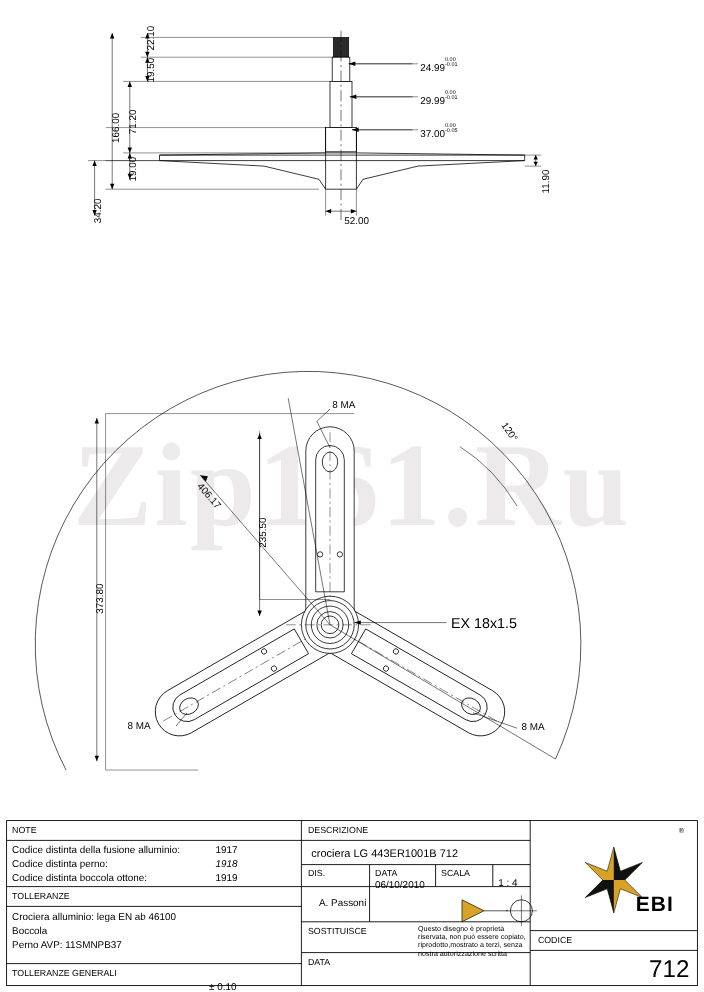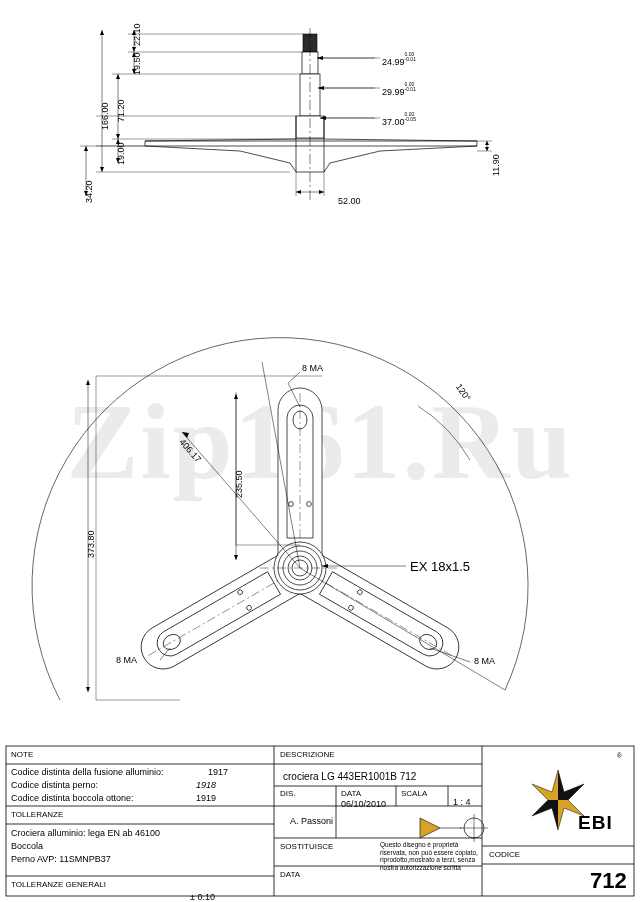--- a/index.html
+++ b/index.html
@@ -40,21 +40,21 @@
     position: absolute;
     font-family: "Liberation Sans", sans-serif;
     font-size: 9px;
     white-space: nowrap;
     color: #000;
     z-index: 3;
   }
   .txt.sm { font-size: 8px; }
   .txt.xs { font-size: 6.5px; }
   .txt.lg { font-size: 12px; }
-  .txt.xl { font-size: 22px; font-weight: bold; }
+  .txt.xl { font-size: 22px; font-weight: normal; }
   .rot90 { transform: rotate(-90deg); transform-origin: left top; }
   .rotneg { transform-origin: left top; }
   .tol { display:inline-block; font-size:5px; line-height:1.05; vertical-align: super; text-align:left; }
   .ebi-logo {
     position:absolute;
     z-index:3;
     font-family: "Liberation Sans", sans-serif;
     font-weight: bold;
     color: #000;
   }
@@ -238,21 +238,21 @@
     </g>
   </svg>
 
   <div class="txt rot90" style="left:132px; top:46px;">22.10</div>
   <div class="txt rot90" style="left:132px; top:75px;">19.50</div>
   <div class="txt rot90" style="left:116px; top:122px;">71.20</div>
   <div class="txt rot90" style="left:100px; top:130px;">166.00</div>
   <div class="txt rot90" style="left:116px; top:165px;">19.00</div>
   <div class="txt rot90" style="left:84px; top:203px;">34.20</div>
   <div class="txt rot90" style="left:491px; top:176px;">11.90</div>
-  <div class="txt" style="left:310px; top:196px;padding-left:28px;">52.00</div>
+  <div class="txt" style="left:285px; top:196px;padding-left:28px;">52.00</div>
 
   <div class="txt" style="left:382px; top:52px;">
     <span>24.99</span><span class="tol"><span>0.00</span><br><span>-0.01</span></span>
   </div>
   <div class="txt" style="left:382px; top:82px;">
     <span>29.99</span><span class="tol"><span>0.00</span><br><span>-0.01</span></span>
   </div>
   <div class="txt" style="left:382px; top:112px;">
     <span>37.00</span><span class="tol"><span>0.00</span><br><span>-0.05</span></span>
   </div>
@@ -304,21 +304,21 @@
         <line x1="-28" y1="0" x2="-6" y2="0" stroke-width="0.6"></line>
         <circle cx="6" cy="0" r="10" stroke-width="0.7"></circle>
         <line x1="-8" y1="0" x2="20" y2="0" stroke-width="0.5"></line>
         <line x1="6" y1="-14" x2="6" y2="14" stroke-width="0.5"></line>
       </g>
     </g>
   </svg>
 
   <div class="txt sm" style="left:11px; top:750px;">NOTE</div>
   <div class="txt" style="left:11px; top:767px;">Codice distinta della fusione alluminio:</div>
-  <div class="txt" style="left:208px; top:767px;">1917</div>
+  <div class="txt" style="left:196px; top:767px;">1917</div>
   <div class="txt" style="left:11px; top:780px;text-align:right;">Codice distinta perno:</div>
   <div class="txt" style="left:196px; top:780px;font-style:italic;">1918</div>
   <div class="txt" style="left:11px; top:793px;">Codice distinta boccola ottone:</div>
   <div class="txt" style="left:196px; top:793px;">1919</div>
 
   <div class="txt sm" style="left:11px; top:810px;">TOLLERANZE</div>
   <div class="txt" style="left:11px; top:828px;">Crociera alluminio: lega EN ab 46100</div>
   <div class="txt" style="left:11px; top:841px;">Boccola</div>
   <div class="txt" style="left:11px; top:854px;">Perno AVP: 11SMNPB37</div>
 

